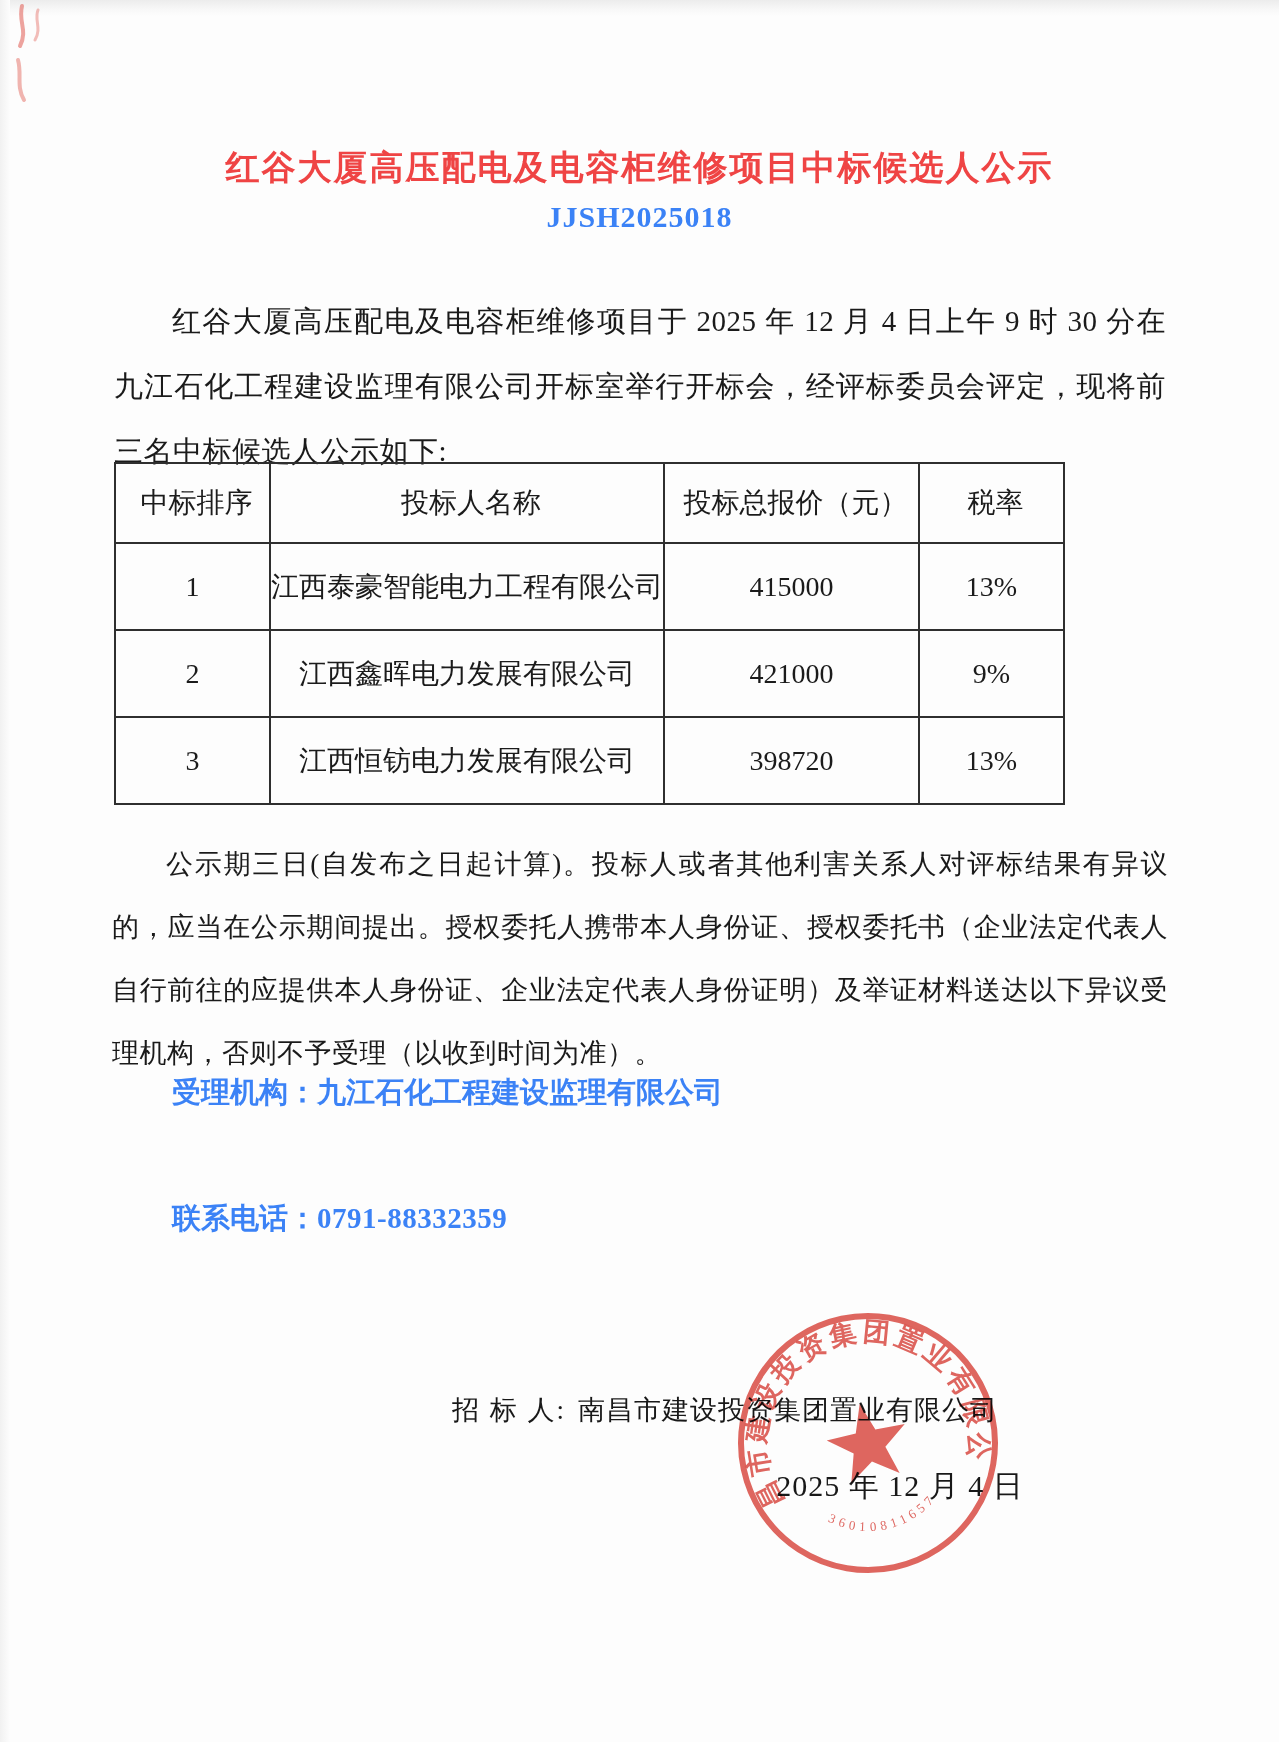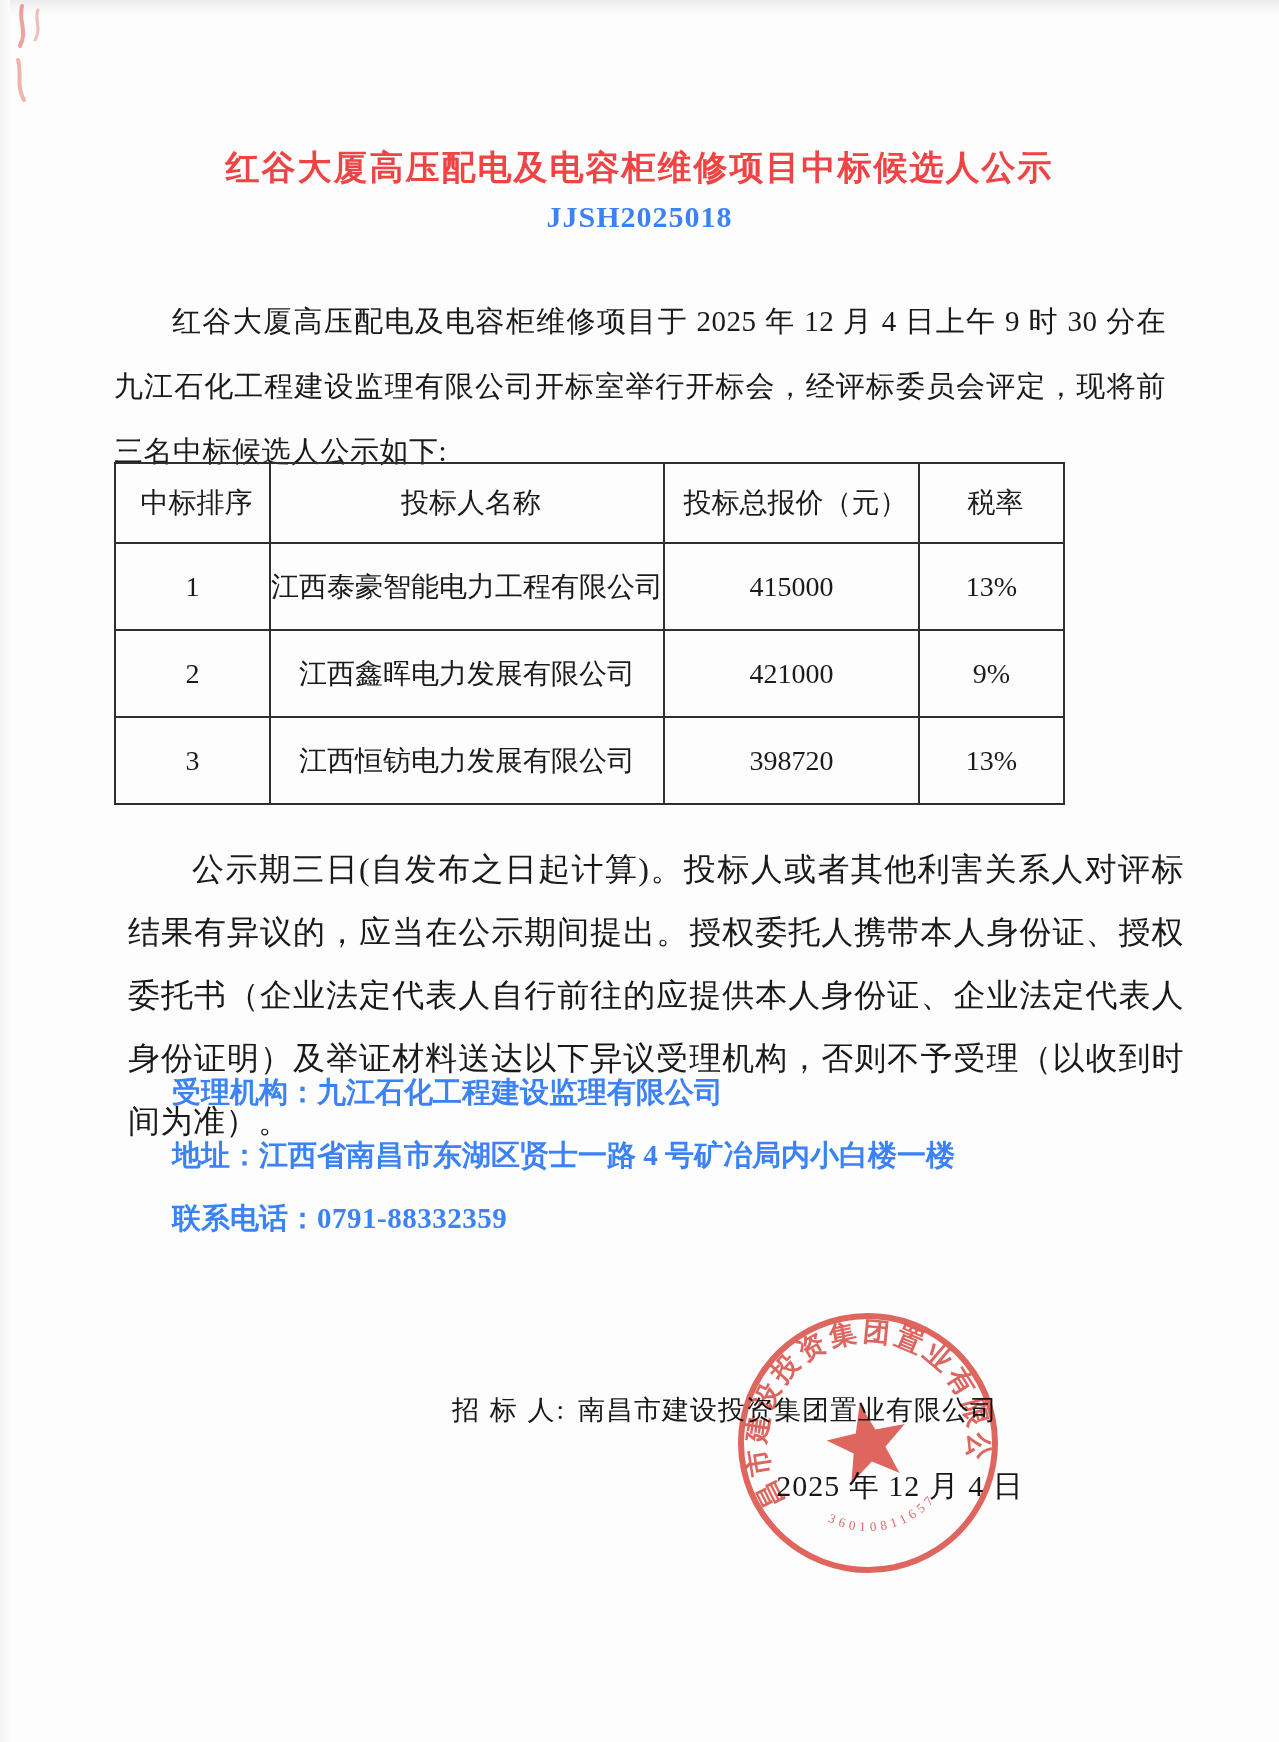--- a/index.html
+++ b/index.html
@@ -46,22 +46,22 @@
   }
   .bid-table th,.bid-table td{
     border:2px solid #2f2f2f;
     text-align:center;vertical-align:middle;
     padding:0;font-weight:normal;
     overflow:hidden;white-space:nowrap;
   }
   .bid-table thead th{height:78px;padding-left:8px;}
   .bid-table tbody td{height:85px;}
   .notice{
-    position:absolute;top:806px;left:128px;width:1056px;
-    font-size:32px;line-height:63px;
+    position:absolute;top:806px;left:112px;width:1056px;
+    font-size:27px;line-height:63px;
     text-align:justify;text-indent:2em;letter-spacing:.5px;
   }
   .contact-line{
     position:absolute;left:114px;width:1060px;
     padding-left:58px;box-sizing:border-box;
     font-size:29px;line-height:63px;font-weight:600;color:#3b82f6;
   }
   .contact-agency{top:1061px;}
   .contact-address{top:1124px;}
   .contact-phone{top:1187px;}
@@ -136,21 +136,20 @@
         <td>江西恒钫电力发展有限公司</td>
         <td>398720</td>
         <td>13%</td>
       </tr>
     </tbody>
   </table>
 
   <p class="notice">公示期三日(自发布之日起计算)。投标人或者其他利害关系人对评标结果有异议的，应当在公示期间提出。授权委托人携带本人身份证、授权委托书（企业法定代表人自行前往的应提供本人身份证、企业法定代表人身份证明）及举证材料送达以下异议受理机构，否则不予受理（以收到时间为准）。</p>
 
   <div class="contact-line contact-agency">受理机构：九江石化工程建设监理有限公司</div>
-  <div class="contact-line contact-address">地址：江西省南昌市东湖区贤士一路 4 号矿冶局内小白楼一楼</div>
   <div class="contact-line contact-phone">
     <span>联系电话：</span><span class="phone-number">0791-88332359</span>
   </div>
 
   <div class="tenderer-line">
     <span class="tenderer-label">招  标  人:</span><span class="tenderer-name">南昌市建设投资集团置业有限公司</span>
   </div>
 
   <div class="date-line">2025 年  12 月 4 日</div>
 

